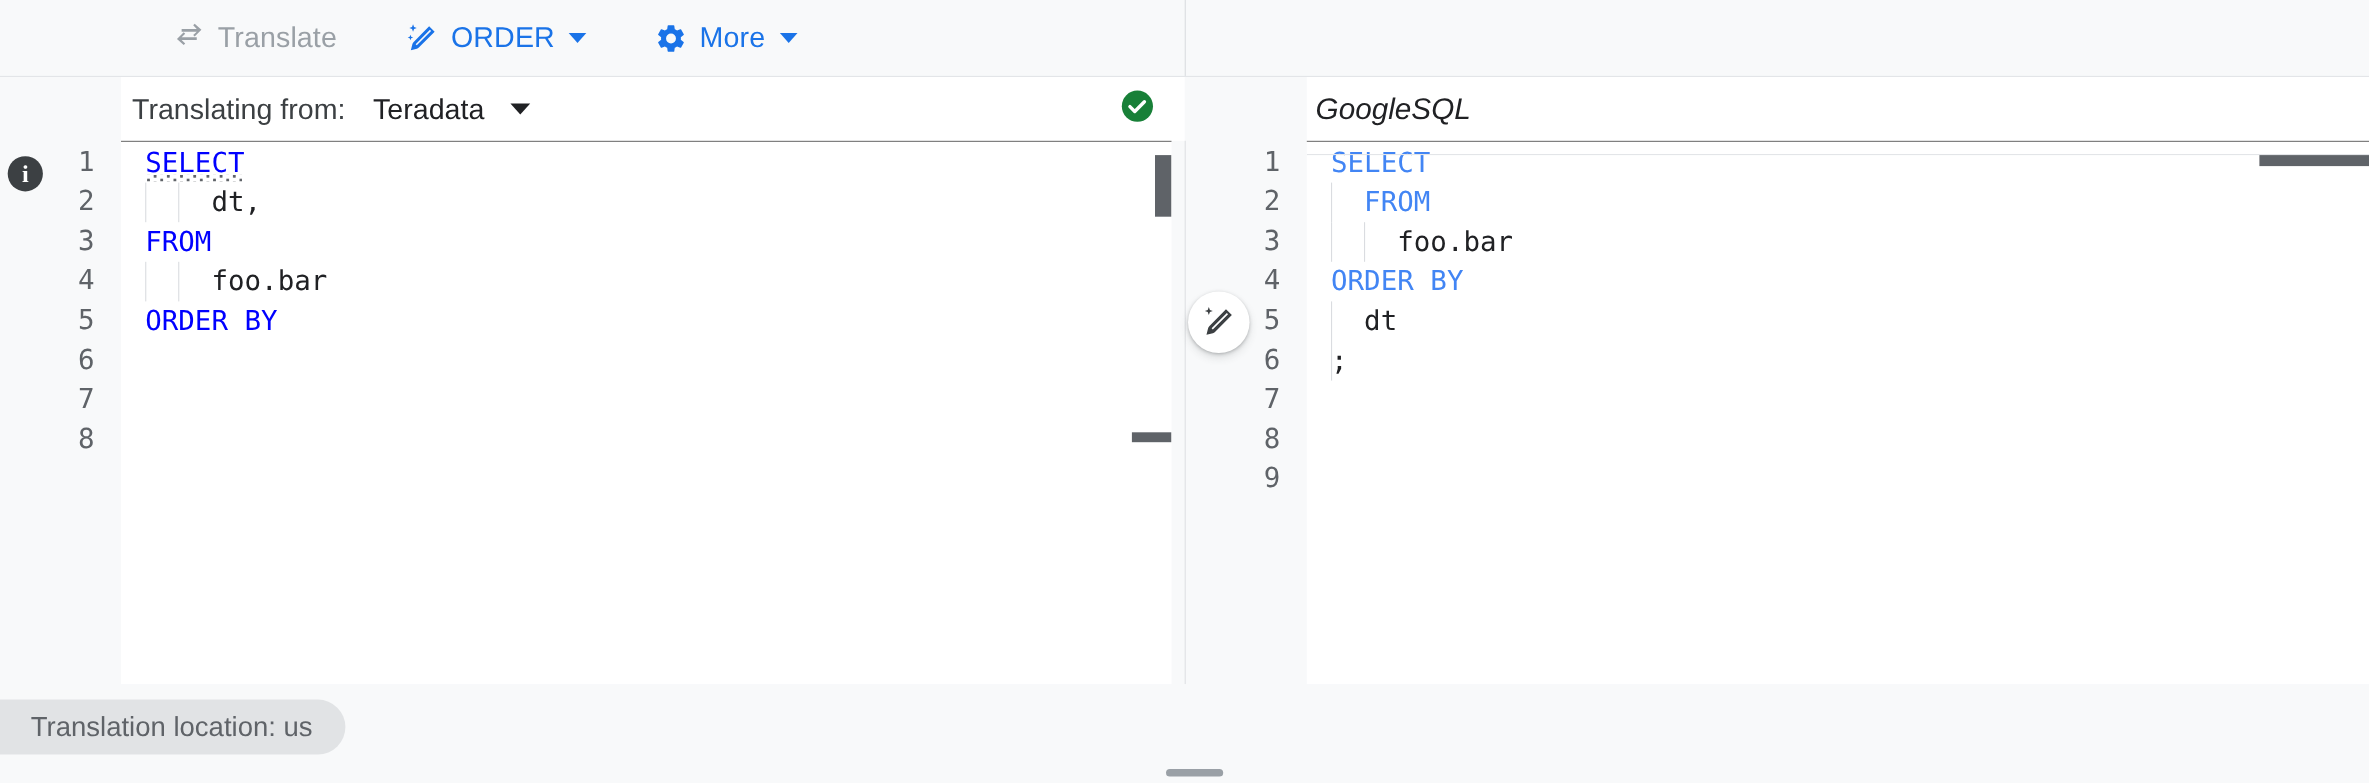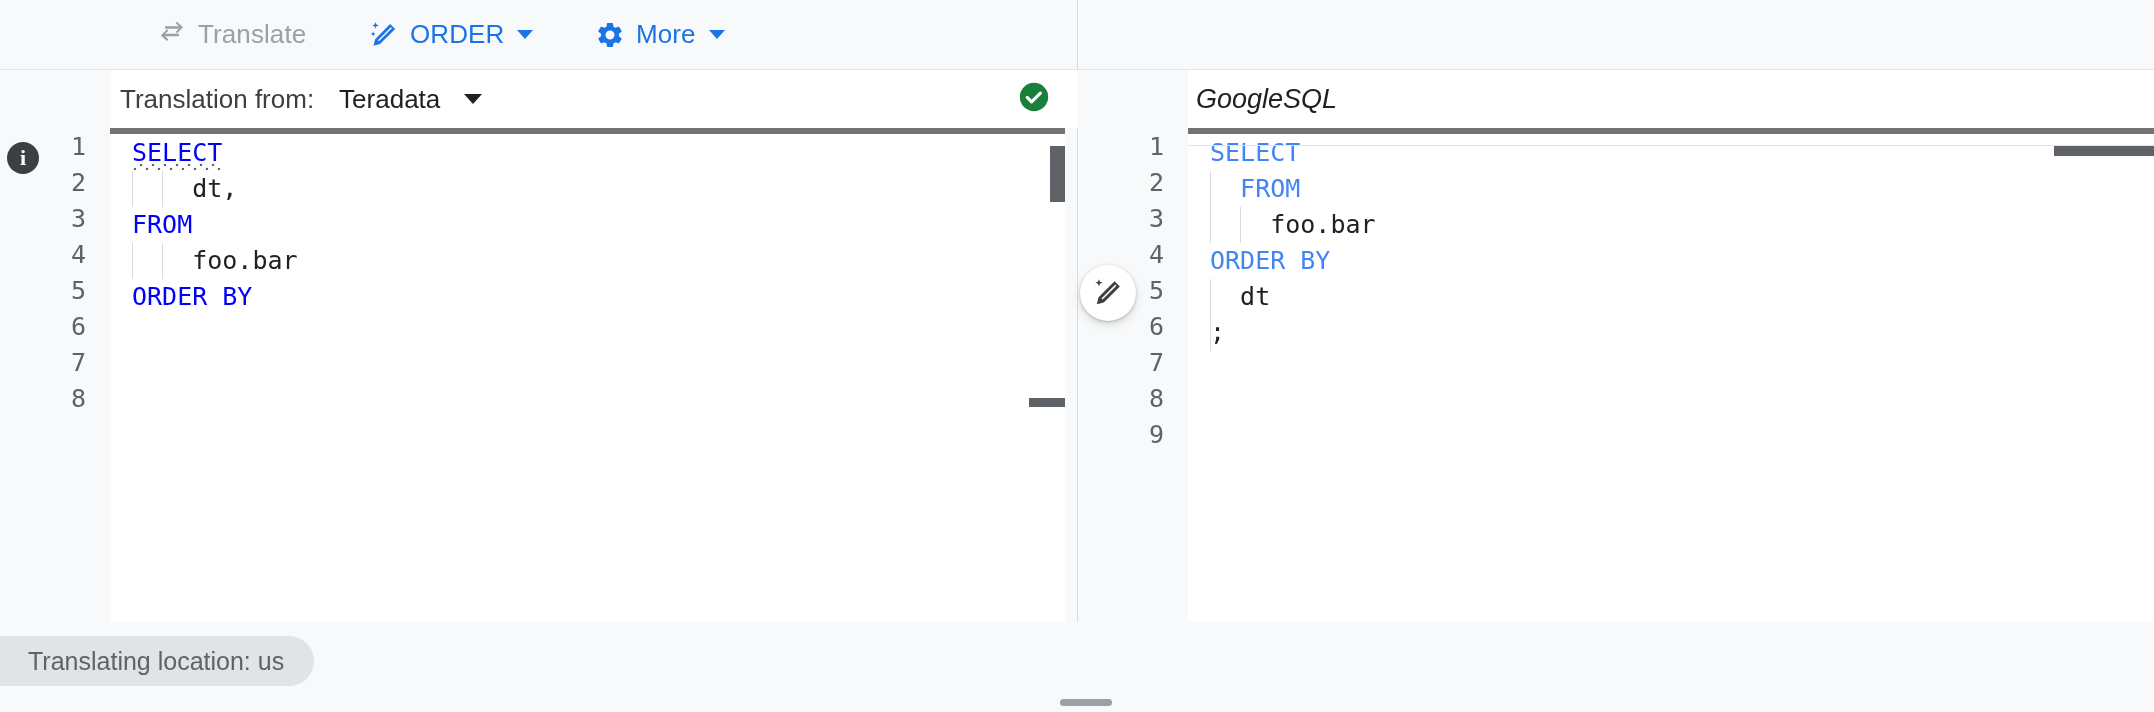--- a/index.html
+++ b/index.html
@@ -84,21 +84,21 @@
 
   .gutter{
     position:absolute;left:0;top:0;width:110px;height:494px;background:#f8f9fa;
     box-sizing:border-box;
   }
   .pane-left .gutter{left:0;}
   .pane-right .gutter{left:0;width:110px;}
 
   .code-area{
     position:absolute;top:0;height:494px;background:#ffffff;overflow:hidden;
-    border-top:6px solid #737373;box-sizing:border-box;
+    border-top:1px solid #737373;box-sizing:border-box;
   }
   .pane-left .code-area{left:110px;width:955px;}
   .pane-right .code-area{left:110px;width:966px;}
 
   .lines{position:absolute;left:0;top:1px;width:100%;}
   .ln{
     height:36px;line-height:36px;
     font-family:"DejaVu Sans Mono","Liberation Mono",monospace;
     font-size:25px;color:#5f6368;text-align:right;
     box-sizing:border-box;padding-right:24px;
@@ -218,21 +218,21 @@
       
 
       
     </div>
   </div>
 
   <div class="dialect-row">
     <div class="dl-left-gutter"></div>
 
     <div class="dl-left">
-      <span class="dl-label">Translation from:</span>
+      <span class="dl-label">Translating from:</span>
       <div class="dl-select">
         <span class="val">Teradata</span>
         <span class="caret-dark"></span>
       </div>
       <div class="dl-status">
         <span class="ico">
           <svg width="34" height="34" viewBox="0 0 24 24">
             <circle cx="12" cy="12" r="10" fill="#188038"></circle>
             <path d="M7.2 12.3l3.1 3.1 6.2-6.2" fill="none" stroke="#ffffff" stroke-width="2.2" stroke-linecap="round" stroke-linejoin="round"></path>
           </svg>
@@ -313,18 +313,18 @@
         <svg width="32" height="32" viewBox="0 0 24 24" fill="#3c4043">
           <path d="M5.2 1.6l.75 1.95 1.95.75-1.95.75L5.2 7l-.75-1.95L2.5 4.3l1.95-.75L5.2 1.6z"></path>
           <path d="M16.9 3.1l4 4L9.4 18.6c-.4.4-.9.7-1.4.8l-4.4 1.1 1.1-4.4c.13-.52.4-1 .79-1.39L16.9 3.1zm.6 2.6L7.1 16.1l.8.8L18.3 6.5l-.8-.8z"></path>
         </svg>
       </span>
     </div>
   </div>
 
   <div class="footer">
     <div class="loc-chip">
-      <span>Translating location: us</span>
+      <span>Translation location: us</span>
     </div>
   </div>
   <div class="grab-handle"></div>
 
 </div>
 
 </body></html>

